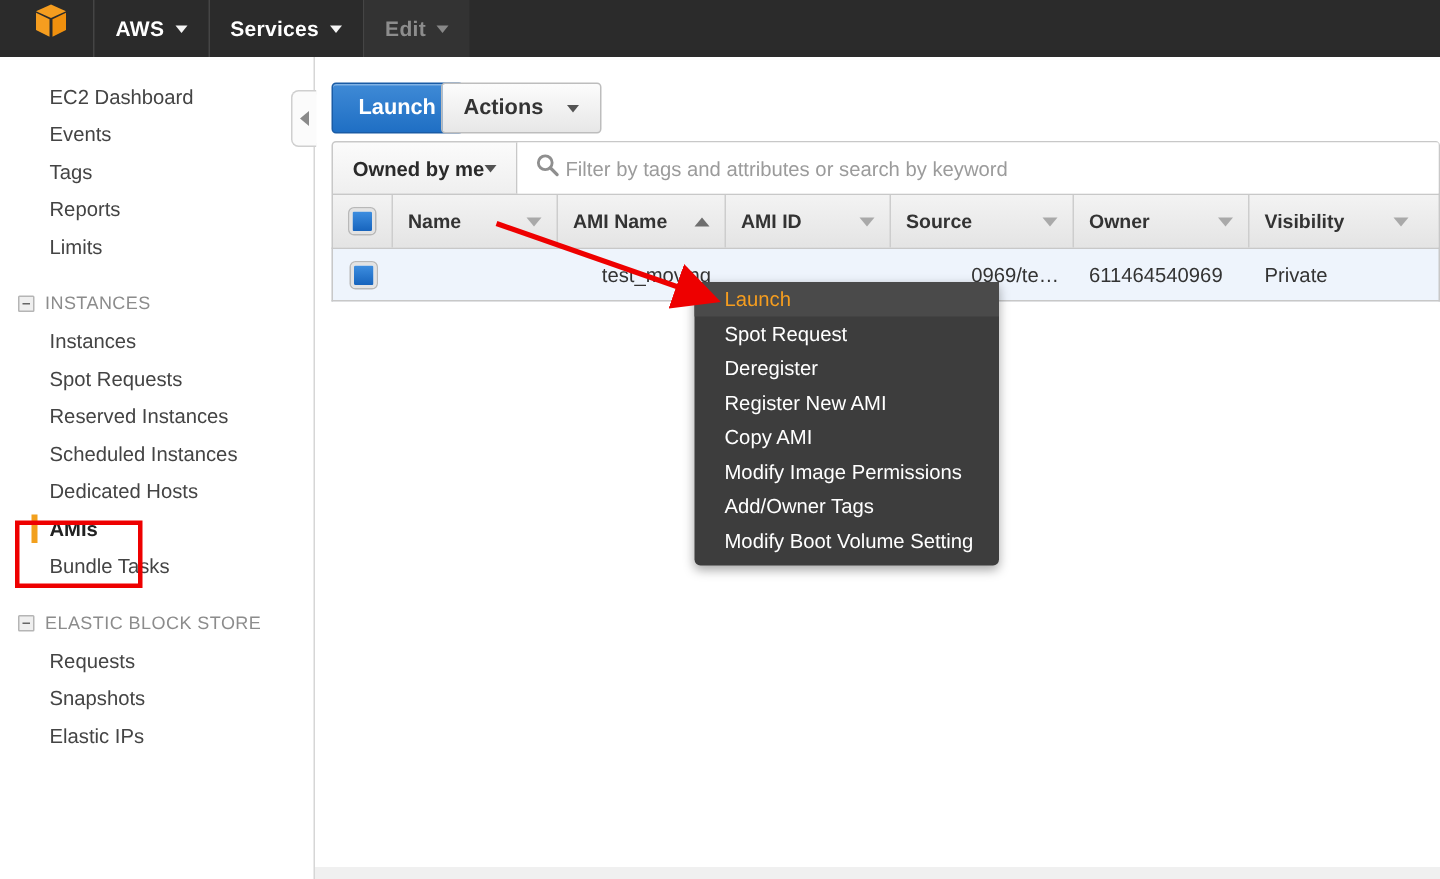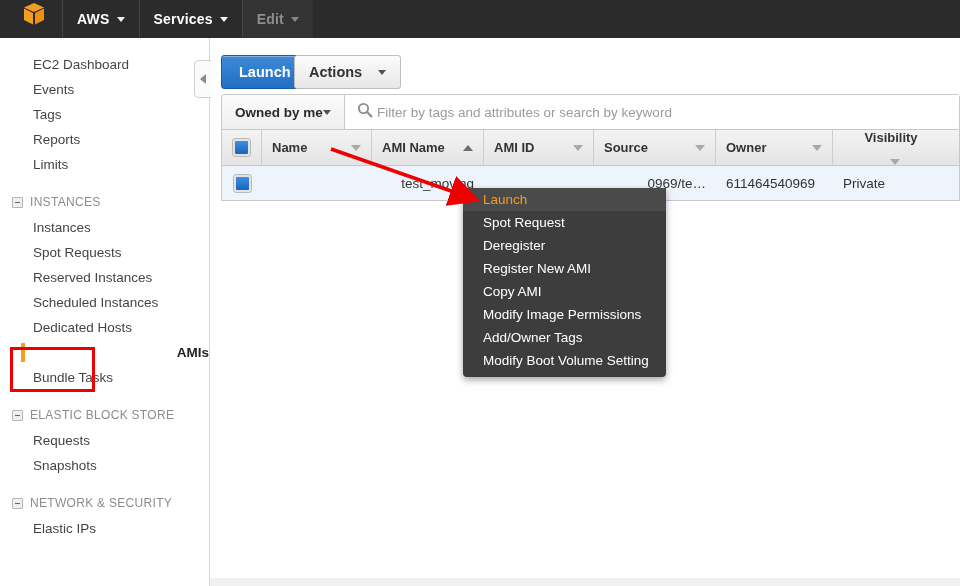--- a/index.html
+++ b/index.html
@@ -43,21 +43,21 @@
     position: absolute; left: 0; top: 38px; width: 210px; height: 548px;
     background: #ffffff; border-right: 1px solid #d6d6d6;
     padding-top: 14px;
     overflow: hidden;
   }
   .side-link {
     height: 25px; line-height: 25px;
     padding-left: 33px; font-size: 13.5px; color: #444444;
     white-space: nowrap; position: relative;
   }
-  .side-link.active { font-weight: bold; color: #222222; text-align: right; }
+  .side-link.active { font-weight: bold; color: #222222; }
   .side-link.active::before {
     content: ""; position: absolute; left: 21px; top: 3px;
     width: 4px; height: 19px; background: #f2a01d;
   }
   .side-group {
     height: 26px; display: flex; align-items: center; gap: 7px;
     padding-left: 12px; margin-top: 12px;
     font-size: 12px; color: #8c8c8c; letter-spacing: .3px;
     white-space: nowrap;
   }
@@ -287,24 +287,20 @@
       <span class="group-toggle"></span>
       <span>ELASTIC BLOCK STORE</span>
     </div>
     <div class="side-link">
       <span>Requests</span>
     </div>
     <div class="side-link">
       <span>Snapshots</span>
     </div>
 
-    <div class="side-group">
-      <span class="group-toggle"></span>
-      <span>NETWORK &amp; SECURITY</span>
-    </div>
     <div class="side-link">
       <span>Elastic IPs</span>
     </div>
   </div>
 
   <div class="content">
 
     <div class="toolbar">
       <div class="collapse-handle">
         <span class="tri-left"></span>
@@ -349,21 +345,21 @@
         <span class="sort-ind down"></span>
       </div>
       <div class="th" style="width:122px">
         <span>Source</span>
         <span class="sort-ind down"></span>
       </div>
       <div class="th" style="width:117px">
         <span>Owner</span>
         <span class="sort-ind down"></span>
       </div>
-      <div class="th" style="width:116px; border-right:none;flex-direction:column;">
+      <div class="th" style="width:116px; border-right:none;">
         <span>Visibility</span>
         <span class="sort-ind down"></span>
       </div>
     </div>
 
     <div class="trow">
       <div class="td cb">
         <span class="chk"></span>
       </div>
       <div class="td" style="width:110px"></div>

